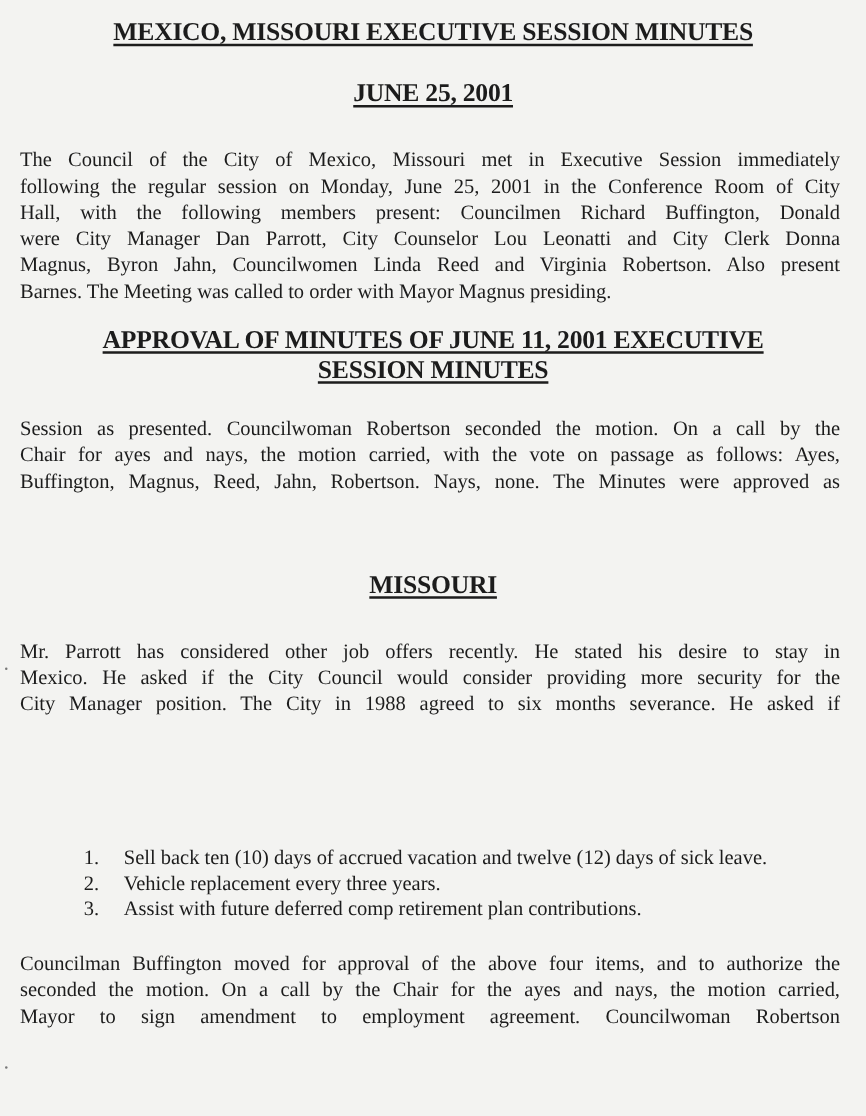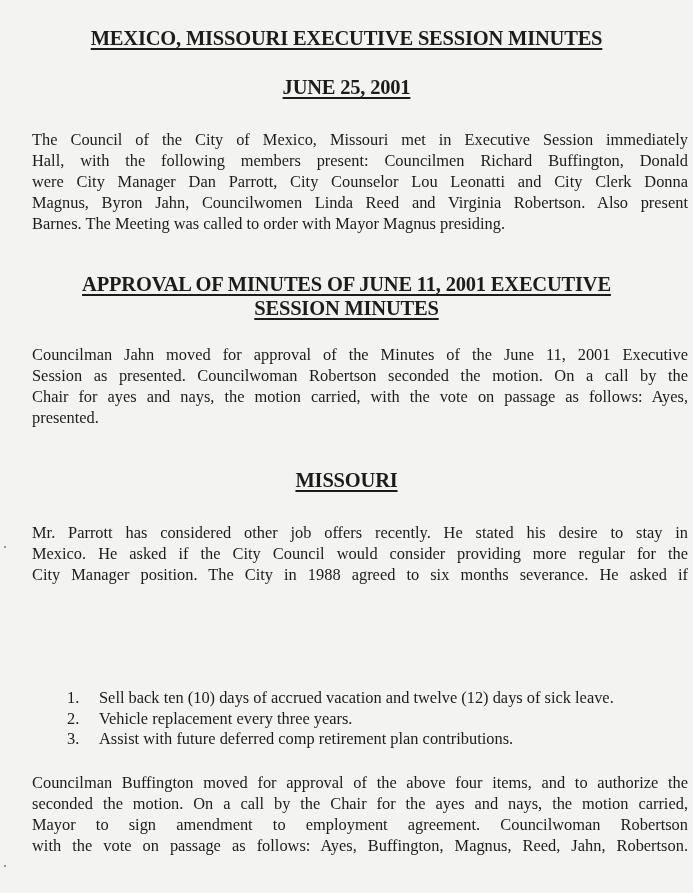--- a/index.html
+++ b/index.html
@@ -11,21 +11,21 @@
       height: 893px;
       background: #f3f3f1;
       color: #1c1c1c;
       font-family: "Liberation Serif", "DejaVu Serif", serif;
       position: relative;
       overflow: hidden;
     }
     .page {
       position: absolute;
       left: 0;
-      top: 12px;
+      top: 0;
       width: 693px;
       height: 722px;
     }
     .heading {
       position: absolute;
       left: 0;
       width: 693px;
       text-align: center;
       font-weight: bold;
       font-size: 20.5px;
@@ -37,21 +37,20 @@
       text-decoration-thickness: 2px;
       text-underline-offset: 3px;
     }
     .para {
       position: absolute;
       left: 16px;
       width: 656px;
       font-size: 16.4px;
       line-height: 21px;
       text-align: justify;
-      margin-left: 16px;
     }
     .line {
       display: block;
       white-space: nowrap;
       text-align-last: justify;
     }
     .line.last {
       text-align-last: left;
     }
     .list {
@@ -88,45 +87,45 @@
   <div class="heading" style="top:14px;">
     <span>MEXICO, MISSOURI EXECUTIVE SESSION MINUTES</span>
   </div>
 
   <div class="heading" style="top:63px;">
     <span>JUNE 25, 2001</span>
   </div>
 
   <div class="para" style="top:117px;">
     <span class="line" style="white-space: nowrap; display: block; word-spacing: 8.8776px;">The Council of the City of Mexico, Missouri met in Executive Session immediately</span>
+    <span class="line" style="white-space: nowrap; display: block; word-spacing: 5.24777px;">following the regular session on Monday, June 25, 2001 in the Conference Room of City</span>
     <span class="line" style="white-space: nowrap; display: block; word-spacing: 10.5938px;">Hall, with the following members present:  Councilmen Richard Buffington, Donald</span>
     <span class="line" style="white-space: nowrap; display: block; word-spacing: 8.65234px;">were City Manager Dan Parrott, City Counselor Lou Leonatti and City Clerk Donna</span>
     <span class="line" style="white-space: nowrap; display: block; word-spacing: 7.75852px;">Magnus, Byron Jahn, Councilwomen Linda Reed and Virginia Robertson.  Also present</span>
     <span class="line last">Barnes.  The Meeting was called to order with Mayor Magnus presiding.</span>
   </div>
 
   <div class="heading" style="top:260px;">
     <span>APPROVAL OF MINUTES OF JUNE 11, 2001 EXECUTIVE</span><br>
     <span>SESSION MINUTES</span>
   </div>
 
   <div class="para" style="top:332px;">
-    <span class="line" style="white-space: nowrap; display: block; word-spacing: 7.85938px;">Councilman Jahn moved for approval of the Minutes of the June 11, 2001 Executive</span>
     <span class="line" style="white-space: nowrap; display: block; word-spacing: 6.40848px;">Session as presented.  Councilwoman Robertson seconded the motion.  On a call by the</span>
     <span class="line" style="white-space: nowrap; display: block; word-spacing: 5.53223px;">Chair for ayes and nays, the motion carried, with the vote on passage as follows:  Ayes,</span>
-    <span class="line last">presented.</span>
+    <span class="line" style="white-space: nowrap; display: block; word-spacing: 5.82572px;">Buffington, Magnus, Reed, Jahn, Robertson.  Nays, none.  The Minutes were approved as</span>
   </div>
 
   <div class="heading" style="top:456px;">
     <span>MISSOURI</span>
   </div>
 
   <div class="para" style="top:510px;">
     <span class="line" style="white-space: nowrap; display: block; word-spacing: 8.13854px;">Mr. Parrott has considered other job offers recently.  He stated his desire to stay in</span>
-    <span class="line" style="white-space: nowrap; display: block; word-spacing: 6.92969px;">Mexico.  He asked if the City Council would consider providing more regular for the</span>
+    <span class="line" style="white-space: nowrap; display: block; word-spacing: 6.92969px;">Mexico.  He asked if the City Council would consider providing more security for the</span>
     <span class="line" style="white-space: nowrap; display: block; word-spacing: 6.08203px;">City Manager position.  The City in 1988 agreed to six months severance.  He asked if</span>
   </div>
 
   <div class="para" style="top:613px;">
   </div>
 
   <ol class="list" style="top:676px;">
     <li>
       <span class="num">1.</span>
       <span>Sell back ten (10) days of accrued vacation and twelve (12) days of sick leave.</span>
@@ -138,18 +137,17 @@
     <li>
       <span class="num">3.</span>
       <span>Assist with future deferred comp retirement plan contributions.</span>
     </li>
   </ol>
 
   <div class="para" style="top:760px;">
     <span class="line" style="white-space: nowrap; display: block; word-spacing: 5.59615px;">Councilman Buffington moved for approval of the above four items, and to authorize the</span>
     <span class="line" style="white-space: nowrap; display: block; word-spacing: 5.46875px;">seconded the motion.  On a call by the Chair for the ayes and nays, the motion carried,</span>
     <span class="line" style="white-space: nowrap; display: block; word-spacing: 14.2674px;">Mayor to sign amendment to employment agreement.  Councilwoman Robertson</span>
-    <span class="line" style="white-space: nowrap; display: block; word-spacing: 6.40625px;">with the vote on passage as follows:  Ayes, Buffington, Magnus, Reed, Jahn, Robertson.</span>
   </div>
 
   <div class="speck" style="left:4px; top:534px;"></div>
   <div class="speck" style="left:4px; top:853px;"></div>
 </div>
 
 </body></html>

